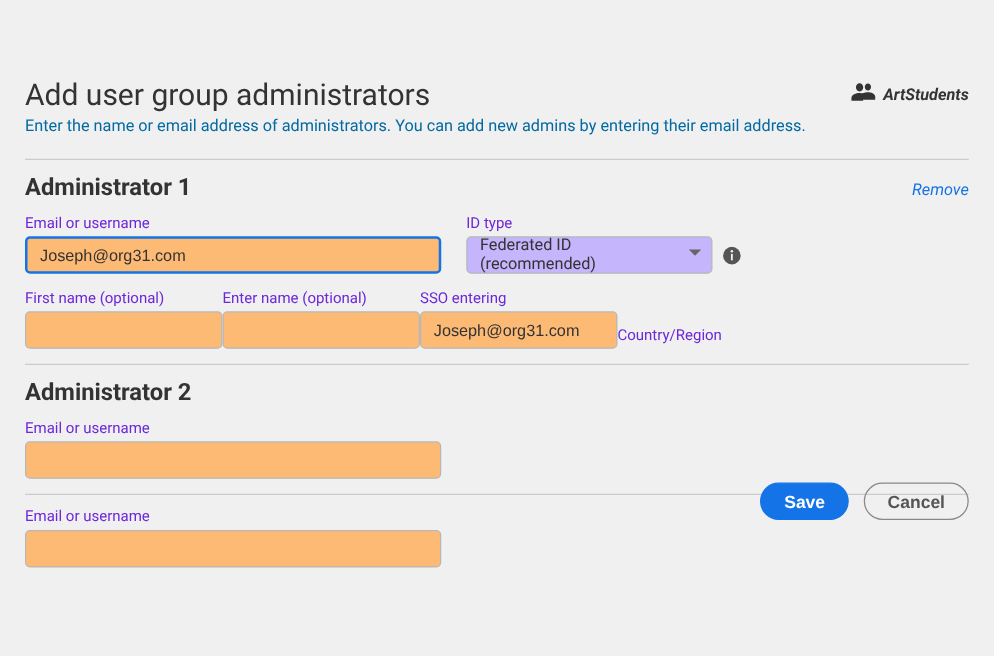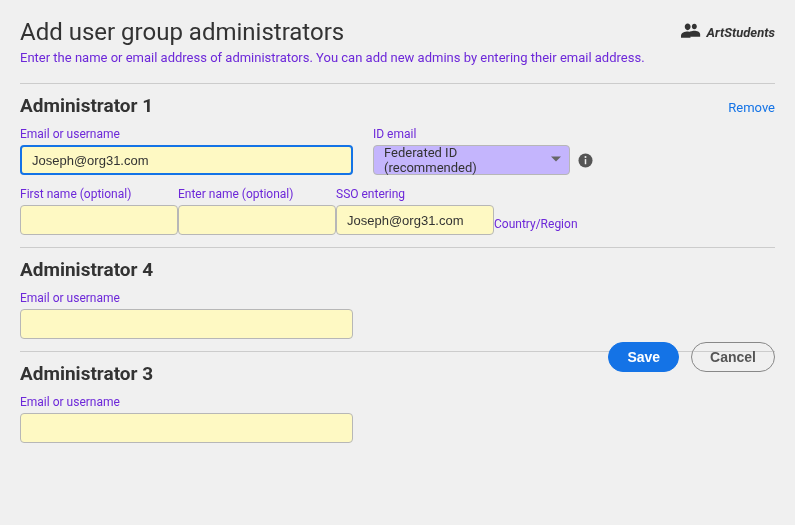--- a/index.html
+++ b/index.html
@@ -11,20 +11,21 @@
     font-family: -apple-system, BlinkMacSystemFont, "Segoe UI", Roboto, Arial, sans-serif;
     background: #f0f0f0;
     color: #333;
   }
   .container {
     width: 795px;
     height: 390px;
     padding: 18px 20px;
     background: #f0f0f0;
     position: relative;
+    margin-top: 44px;
   }
   .header-row {
     display: flex;
     justify-content: space-between;
     align-items: center;
     margin-bottom: 4px;
   }
   .title {
     font-size: 24px;
     font-weight: 400;
@@ -39,21 +40,21 @@
     color: #333;
     font-style: italic;
   }
   .group-icon svg {
     width: 20px;
     height: 16px;
     fill: #333;
   }
   .subtitle {
     font-size: 13px;
-    color: #6d28d9;
+    color: #0369a1;
     margin-bottom: 18px;
   }
   .hr {
     border: none;
     border-top: 1px solid #ccc;
     margin: 12px 0 10px 0;
   }
   .section-header {
     display: flex;
     justify-content: space-between;
@@ -62,20 +63,21 @@
   }
   .section-title {
     font-size: 19px;
     font-weight: 700;
     color: #333;
   }
   .remove-link {
     font-size: 13px;
     color: #1473e6;
     cursor: pointer;
+    font-style: italic;
   }
   .field-label {
     font-size: 12px;
     color: #6d28d9;
     margin-bottom: 4px;
   }
   .row1 {
     display: flex;
     gap: 20px;
     align-items: flex-end;
@@ -93,21 +95,21 @@
   .col-ln { width: 158px; }
   .col-sso { width: 158px; }
   .col-region { width: 158px; }
   input[type="text"] {
     width: 100%;
     height: 30px;
     padding: 4px 10px;
     font-size: 13px;
     border: 1px solid #b7b7b7;
     border-radius: 4px;
-    background: #fef9c3;
+    background: #fdba74;
     color: #333;
   }
   .focused {
     border: 2px solid #1473e6 !important;
     padding: 3px 9px;
   }
   .select {
     width: 100%;
     height: 30px;
     padding: 4px 28px 4px 10px;
@@ -191,21 +193,21 @@
     <span class="section-title" data-bind="admins.0.title">Administrator 1</span>
     <span class="remove-link" data-bind="admins.0.remove">Remove</span>
   </div>
 
   <div class="row1">
     <div class="col-email">
       <div class="field-label" data-bind="labels.email">Email or username</div>
       <input type="text" class="focused" value="Joseph@org31.com" style="">
     </div>
     <div class="id-col-wrap">
-      <div class="field-label" data-bind="labels.id_type">ID email</div>
+      <div class="field-label" data-bind="labels.id_type">ID type</div>
       <div class="col-idtype">
         <div class="select">
           <span data-bind="admins.0.id_type_selected">Federated ID (recommended)</span>
           <span class="chev">
             <svg viewBox="0 0 10 10">
                 <path d="M0 2l5 5 5-5z"></path>
               </svg>
           </span>
         </div>
         <span class="info-icon">
@@ -233,32 +235,29 @@
       <input type="text" value="Joseph@org31.com" style="">
     </div>
     <div class="col-region">
       <div class="field-label" data-bind="labels.region">Country/Region</div>
     </div>
   </div>
 
   <hr class="hr">
 
   <div class="section-header">
-    <span class="section-title" data-bind="admins.1.title">Administrator 4</span>
+    <span class="section-title" data-bind="admins.1.title">Administrator 2</span>
   </div>
   <div class="col-email">
     <div class="field-label" data-bind="labels.email">Email or username</div>
     <input type="text" value="" style="">
   </div>
 
   <hr class="hr">
 
-  <div class="section-header">
-    <span class="section-title" data-bind="admins.2.title">Administrator 3</span>
-  </div>
   <div class="col-email">
     <div class="field-label" data-bind="labels.email">Email or username</div>
     <input type="text" value="" style="">
   </div>
 
   <div class="footer">
     <button class="btn btn-primary" data-bind="buttons.save">Save</button>
     <button class="btn btn-secondary" data-bind="buttons.cancel">Cancel</button>
   </div>
 

